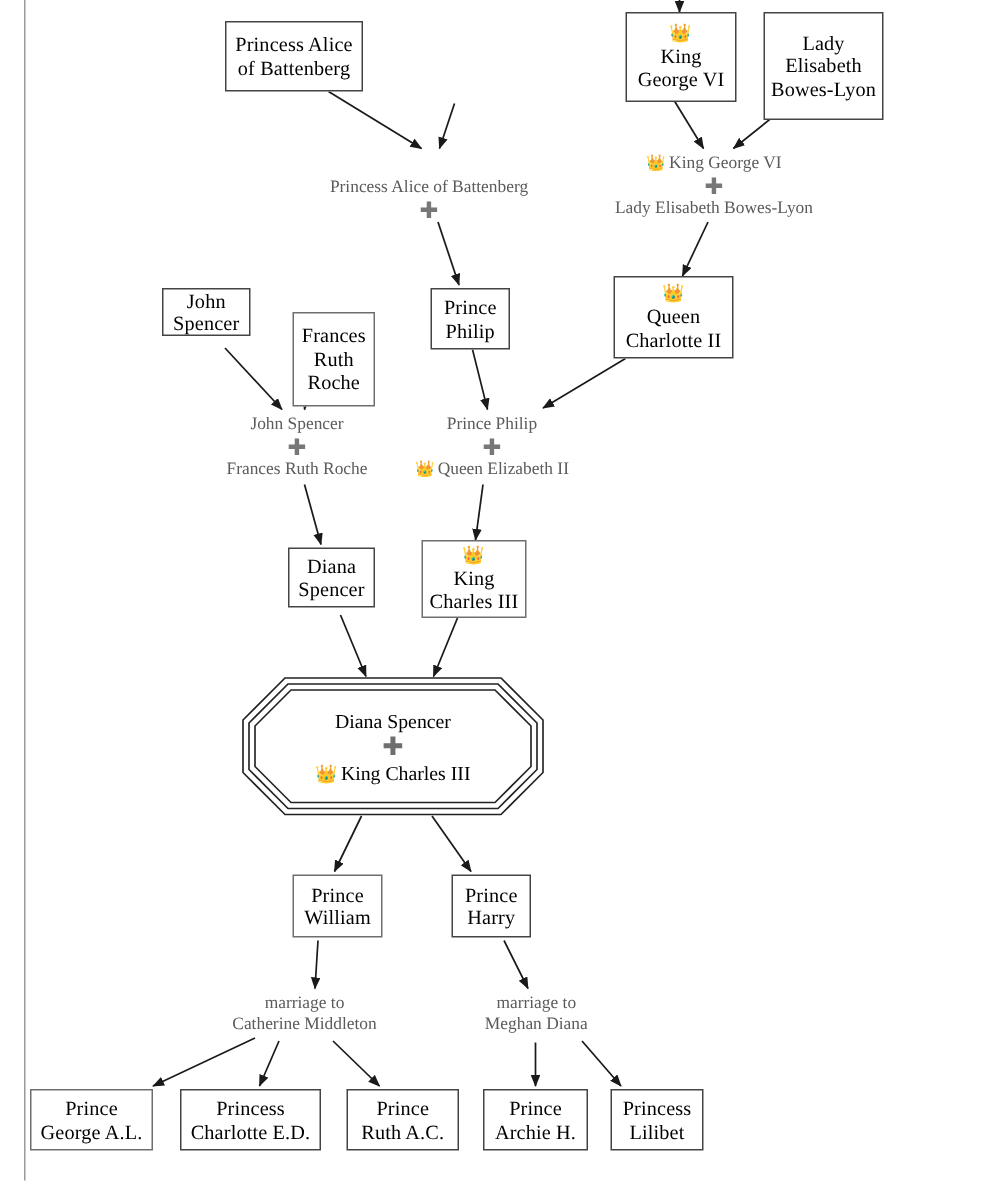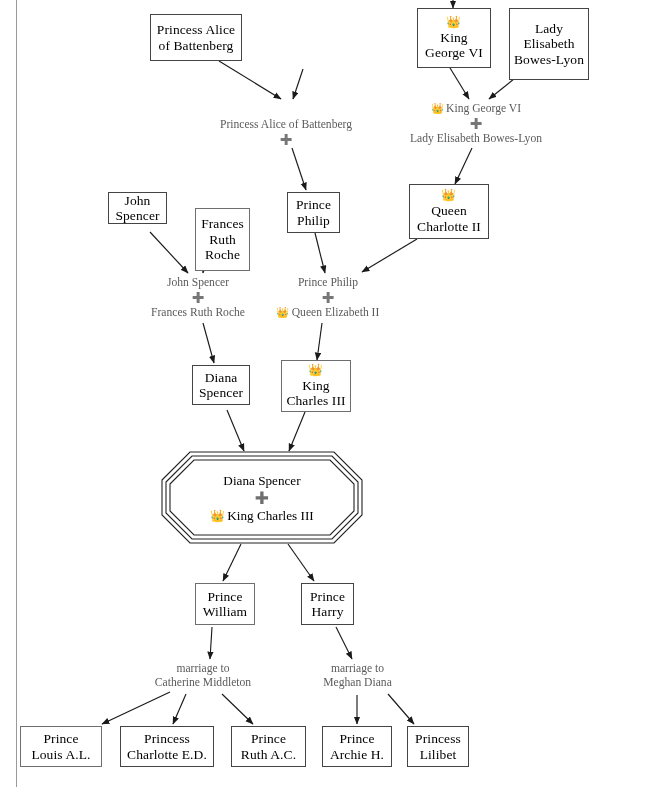--- a/index.html
+++ b/index.html
@@ -222,21 +222,21 @@
     <span class="ln">Catherine Middleton</span>
   </div>
 
   <div class="union" style="left:305px;top:661px;width:105px;height:30px;">
     <span class="ln">marriage to</span>
     <span class="ln">Meghan Diana</span>
   </div>
 
   <div class="node thick" style="left:20px;top:726px;width:82px;height:41px;">
     <span class="ln">Prince</span>
-    <span class="ln">Louis A.L.</span>
+    <span class="ln">George A.L.</span>
   </div>
 
   <div class="node" style="left:120px;top:726px;width:94px;height:41px;">
     <span class="ln">Princess</span>
     <span class="ln">Charlotte E.D.</span>
   </div>
 
   <div class="node" style="left:231px;top:726px;width:75px;height:41px;">
     <span class="ln">Prince</span>
     <span class="ln">Ruth A.C.</span>

